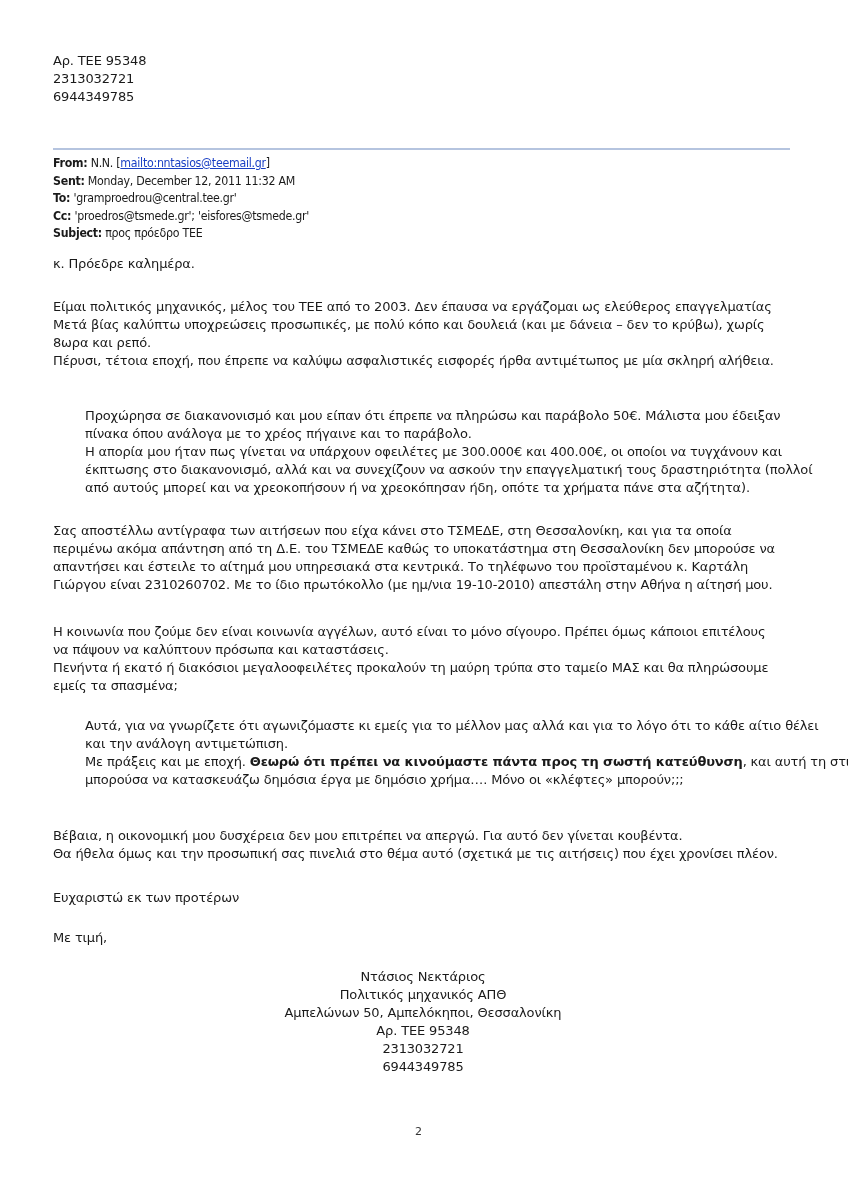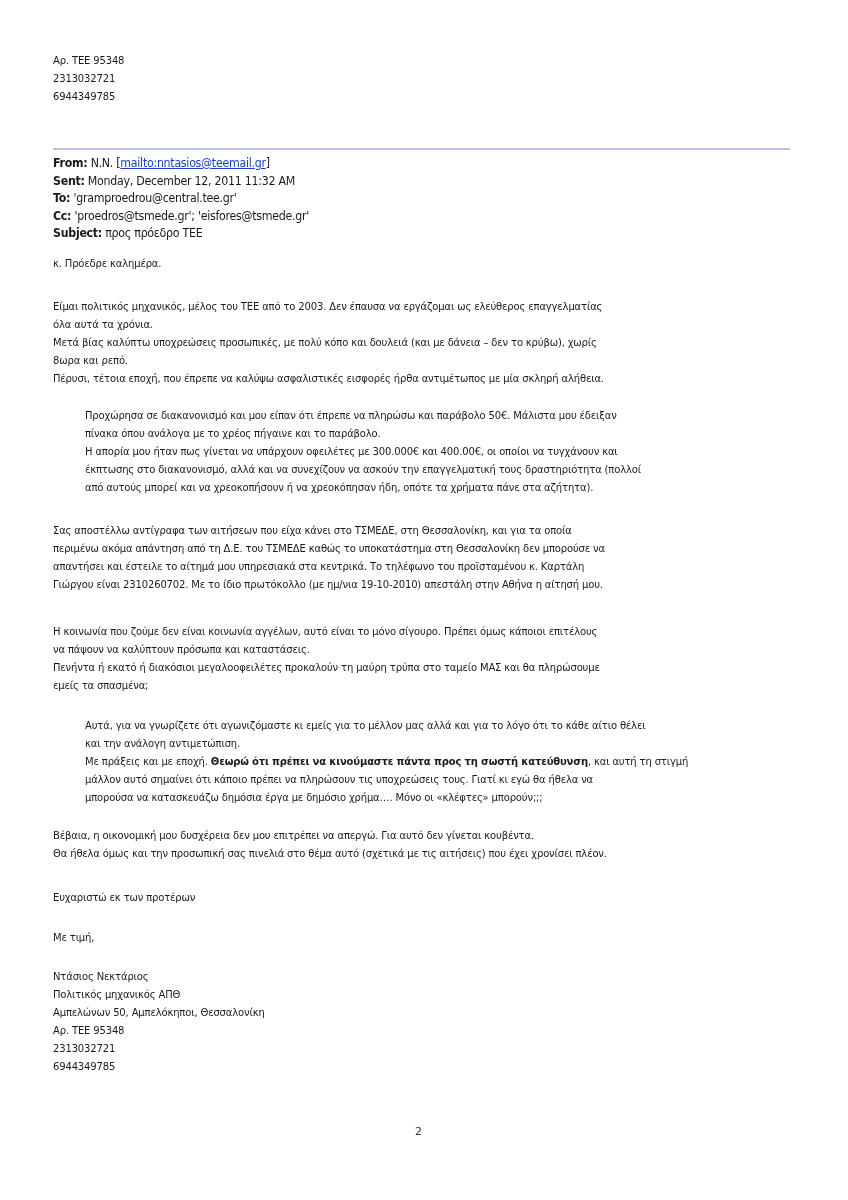--- a/index.html
+++ b/index.html
@@ -10,21 +10,21 @@
     body {
       width: 848px;
       height: 1200px;
       position: relative;
       overflow: hidden;
       color: #1a1a1a;
       font-family: "Liberation Sans", "DejaVu Sans", sans-serif;
     }
     .body-text {
       font-family: "DejaVu Sans", "Liberation Sans", sans-serif;
-      font-size: 10px;
+      font-size: 13px;
       line-height: 18px;
       letter-spacing: -0.15px;
     }
     .block {
       position: absolute;
       left: 53px;
       width: 740px;
     }
     .line { display: block; white-space: nowrap; }
     .header-block {
@@ -96,21 +96,20 @@
     <span>προς πρόεδρο ΤΕΕ</span>
   </span>
 </div>
 
 <div class="block body-text" style="top:255px;">
   <span class="line">κ. Πρόεδρε καλημέρα.</span>
 </div>
 
 <div class="block body-text" style="top:298px;">
   <span class="line">Είμαι πολιτικός μηχανικός, μέλος του ΤΕΕ από το 2003. Δεν έπαυσα να εργάζομαι ως ελεύθερος επαγγελματίας</span>
-  <span class="line">όλα αυτά τα χρόνια.</span>
   <span class="line">Μετά βίας καλύπτω υποχρεώσεις προσωπικές, με πολύ κόπο και δουλειά (και με δάνεια – δεν το κρύβω), χωρίς</span>
   <span class="line">8ωρα και ρεπό.</span>
   <span class="line">Πέρυσι, τέτοια εποχή, που έπρεπε να καλύψω ασφαλιστικές εισφορές ήρθα αντιμέτωπος με μία σκληρή αλήθεια.</span>
 </div>
 
 <div class="block body-text" style="top:407px;margin-left:32px;">
   <span class="line">Προχώρησα σε διακανονισμό και μου είπαν ότι έπρεπε να πληρώσω και παράβολο 50€. Μάλιστα μου έδειξαν</span>
   <span class="line">πίνακα όπου ανάλογα με το χρέος πήγαινε και το παράβολο.</span>
   <span class="line">Η απορία μου ήταν πως γίνεται να υπάρχουν οφειλέτες με 300.000€ και 400.00€, οι οποίοι να τυγχάνουν και</span>
   <span class="line">έκπτωσης στο διακανονισμό, αλλά και να συνεχίζουν να ασκούν την επαγγελματική τους δραστηριότητα (πολλοί</span>
@@ -128,37 +127,36 @@
   <span class="line">Η κοινωνία που ζούμε δεν είναι κοινωνία αγγέλων, αυτό είναι το μόνο σίγουρο. Πρέπει όμως κάποιοι επιτέλους</span>
   <span class="line">να πάψουν να καλύπτουν πρόσωπα και καταστάσεις.</span>
   <span class="line">Πενήντα ή εκατό ή διακόσιοι μεγαλοοφειλέτες προκαλούν τη μαύρη τρύπα στο ταμείο ΜΑΣ και θα πληρώσουμε</span>
   <span class="line">εμείς τα σπασμένα;</span>
 </div>
 
 <div class="block body-text" style="top:717px;margin-left:32px;">
   <span class="line">Αυτά, για να γνωρίζετε ότι αγωνιζόμαστε κι εμείς για το μέλλον μας αλλά και για το λόγο ότι το κάθε αίτιο θέλει</span>
   <span class="line">και την ανάλογη αντιμετώπιση.</span>
   <span class="line"><span>Με πράξεις και με εποχή. </span><span class="bold">Θεωρώ ότι πρέπει να κινούμαστε πάντα προς τη σωστή κατεύθυνση</span><span>, και αυτή τη στιγμή</span></span>
-  <span class="line">μάλλον αυτό σημαίνει ότι κάποιο πρέπει να πληρώσουν τις υποχρεώσεις τους. Γιατί κι εγώ θα ήθελα να</span>
   <span class="line">μπορούσα να κατασκευάζω δημόσια έργα με δημόσιο χρήμα…. Μόνο οι «κλέφτες» μπορούν;;;</span>
 </div>
 
 <div class="block body-text" style="top:827px;">
   <span class="line">Βέβαια, η οικονομική μου δυσχέρεια δεν μου επιτρέπει να απεργώ. Για αυτό δεν γίνεται κουβέντα.</span>
   <span class="line">Θα ήθελα όμως και την προσωπική σας πινελιά στο θέμα αυτό (σχετικά με τις αιτήσεις) που έχει χρονίσει πλέον.</span>
 </div>
 
 <div class="block body-text" style="top:889px;">
   <span class="line">Ευχαριστώ εκ των προτέρων</span>
 </div>
 <div class="block body-text" style="top:929px;">
   <span class="line">Με τιμή,</span>
 </div>
 
-<div class="block body-text" style="top:968px;">
+<div class="block body-text" style="top:968px;text-align:center;">
   <span class="line">Ντάσιος Νεκτάριος</span>
   <span class="line">Πολιτικός μηχανικός ΑΠΘ</span>
   <span class="line">Αμπελώνων 50, Αμπελόκηποι, Θεσσαλονίκη</span>
   <span class="line">Αρ. ΤΕΕ 95348</span>
   <span class="line">2313032721</span>
   <span class="line">6944349785</span>
 </div>
 
 <div class="page-number">2</div>
 

